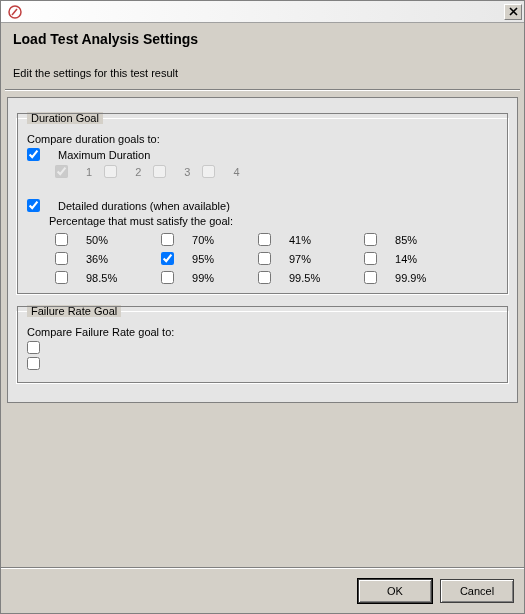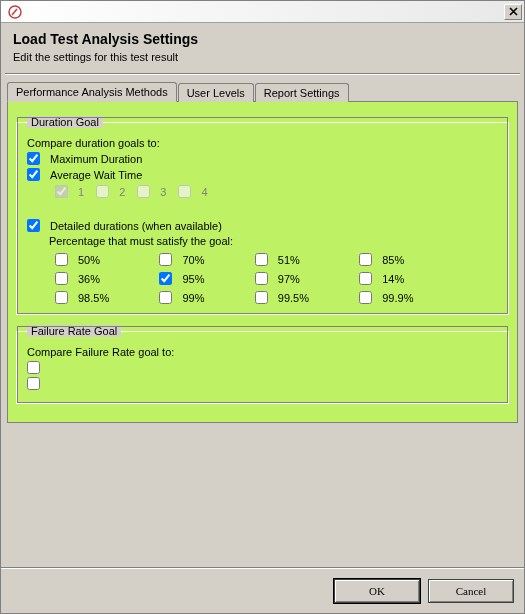--- a/index.html
+++ b/index.html
@@ -50,21 +50,21 @@
     justify-content: center;
     font-family: Arial;
     font-size: 11px;
     font-weight: bold;
     cursor: pointer;
   }
   .header {
     padding: 8px 12px 10px 12px;
   }
   .header h1 {
-    margin: 0 0 4px 0;
+    margin: 0 0 20px 0;
     font-size: 14px;
     font-weight: bold;
     color: #000;
   }
   .header p {
     margin: 0;
     font-size: 11px;
     color: #000;
   }
   .hr {
@@ -96,21 +96,21 @@
     position: relative;
   }
   .tab.active {
     border-bottom: 1px solid #d4d0c8;
     background: #d4d0c8;
     z-index: 3;
   }
   .tab-panel {
     border: 1px solid #808080;
     border-top-color: #ffffff;
-    background: #bef264;
+    background: #e5e5e5;
     padding: 10px 8px 8px 8px;
     border-top: 1px solid #808080;
   }
   fieldset {
     border: 1px solid #fff;
     outline: 1px solid #808080;
     outline-offset: -2px;
     margin: 4px 0 10px 0;
     padding: 6px 10px 10px 10px;
   }
@@ -121,21 +121,21 @@
     background: #d4d0c8;
   }
   .row {
     display: flex;
     align-items: center;
     margin: 3px 0;
   }
   .cb {
     display: flex;
     align-items: center;
-    gap: 10px;
+    gap: 18px;
     font-size: 11px;
   }
   .cb input[type=checkbox] {
     width: 13px;
     height: 13px;
     margin: 0;
   }
   .indent { padding-left: 22px; }
   .std-row {
     display: flex;
@@ -157,26 +157,26 @@
     padding: 10px 10px 10px 10px;
     display: flex;
     justify-content: flex-end;
     gap: 8px;
     border-top: 1px solid #ffffff;
   }
   .footer-wrap {
     border-top: 1px solid #808080;
   }
   .btn {
-    width: 86px;
+    width: 74px;
     height: 24px;
     background: #d4d0c8;
     border: 1px solid #404040;
     box-shadow: inset 1px 1px 0 #fff, inset -1px -1px 0 #808080;
-    font-family: Liberation Serif, serif;
+    font-family: Liberation Sans, sans-serif;
     font-size: 11px;
     cursor: pointer;
   }
   .btn.default {
     outline: 1px solid #000;
   }
 </style>
 </head>
 <body>
 
@@ -198,41 +198,32 @@
   </div>
 
   <div class="header">
     <h1>Load Test Analysis Settings</h1>
     <p>Edit the settings for this test result</p>
   </div>
 
   <hr class="hr">
 
   <div class="tabs-wrap">
-    <div class="tab-row">
-      <div class="tab active">Performance Analysis Methods</div>
-      <div class="tab">User Levels</div>
-      <div class="tab">Report Settings</div>
-    </div>
 
     <div class="tab-panel">
 
       <fieldset>
         <legend>Duration Goal</legend>
 
         <div class="row">Compare duration goals to:</div>
 
         <div class="row cb">
           <input type="checkbox" checked="" style="">
           <span>Maximum Duration</span>
         </div>
-        <div class="row cb">
-          <input type="checkbox" checked="" style="">
-          <span>Average Wait Time</span>
-        </div>
 
         <div class="std-row disabled">
           <label class="cb">
               <input type="checkbox" checked="" disabled="" style="">
               <span>1</span>
             </label>
           <label class="cb">
               <input type="checkbox" disabled="" style="">
               <span>2</span>
             </label>
@@ -257,21 +248,21 @@
           <label class="cb">
               <input type="checkbox" style="">
               <span>50%</span>
             </label>
           <label class="cb">
               <input type="checkbox" style="">
               <span>70%</span>
             </label>
           <label class="cb">
               <input type="checkbox" style="">
-              <span>51%</span>
+              <span>41%</span>
             </label>
           <label class="cb">
               <input type="checkbox" style="">
               <span>85%</span>
             </label>
           <span></span>
           <label class="cb">
               <input type="checkbox" style="">
               <span>36%</span>
             </label>

